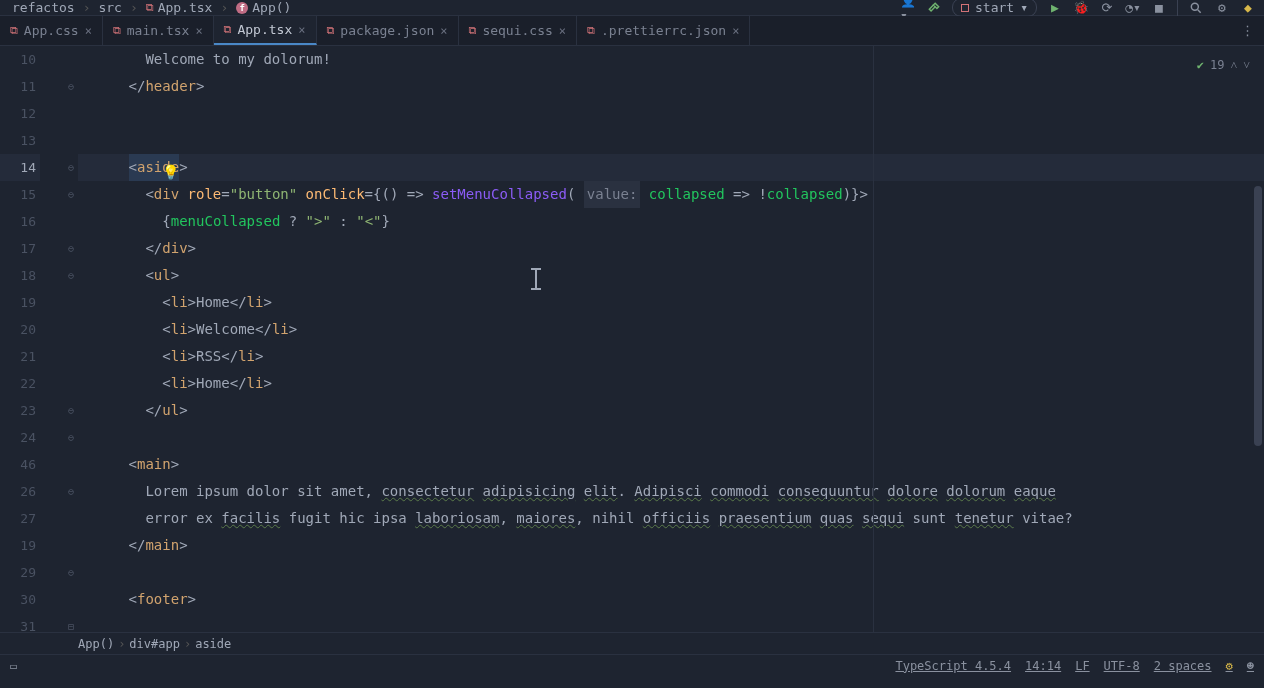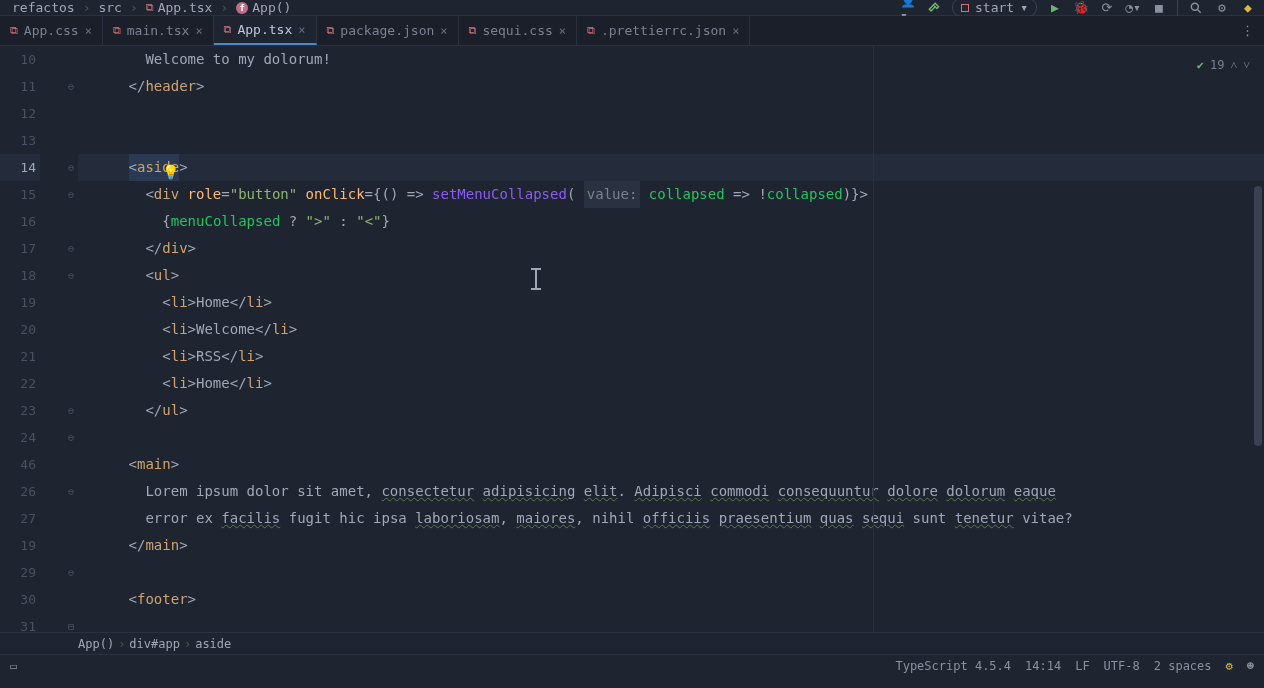--- a/index.html
+++ b/index.html
@@ -95,21 +95,21 @@
 .statusbar {
   height: 22px;
   display: flex;
   align-items: center;
   padding: 0 10px;
   border-top: 1px solid #2a3140;
   color: #8a919f;
   font-size: 12px;
 }
 .statusbar .left { display:flex; gap:12px; }
-.statusbar .right { margin-left: auto; display: flex; gap: 14px; align-items:center; }
+.statusbar .right { margin-left: auto; display: flex; gap: 14px; align-items:center;text-decoration:underline; }
 .scrollbar-v { position: absolute; right: 2px; top: 140px; width: 8px; height: 260px; background: #3a4152; border-radius: 4px; }
 .ibeam { position:absolute; left:457px; top:222px; width:2px; height:22px; background:#a0a8b7; }
 .ibeam::before, .ibeam::after { content:''; position:absolute; width:10px; height:2px; background:#a0a8b7; left:-4px; }
 .ibeam::before { top:0; }
 .ibeam::after { bottom:0; }
 svg { display:block; }
 </style>
 </head>
 <body>
 

